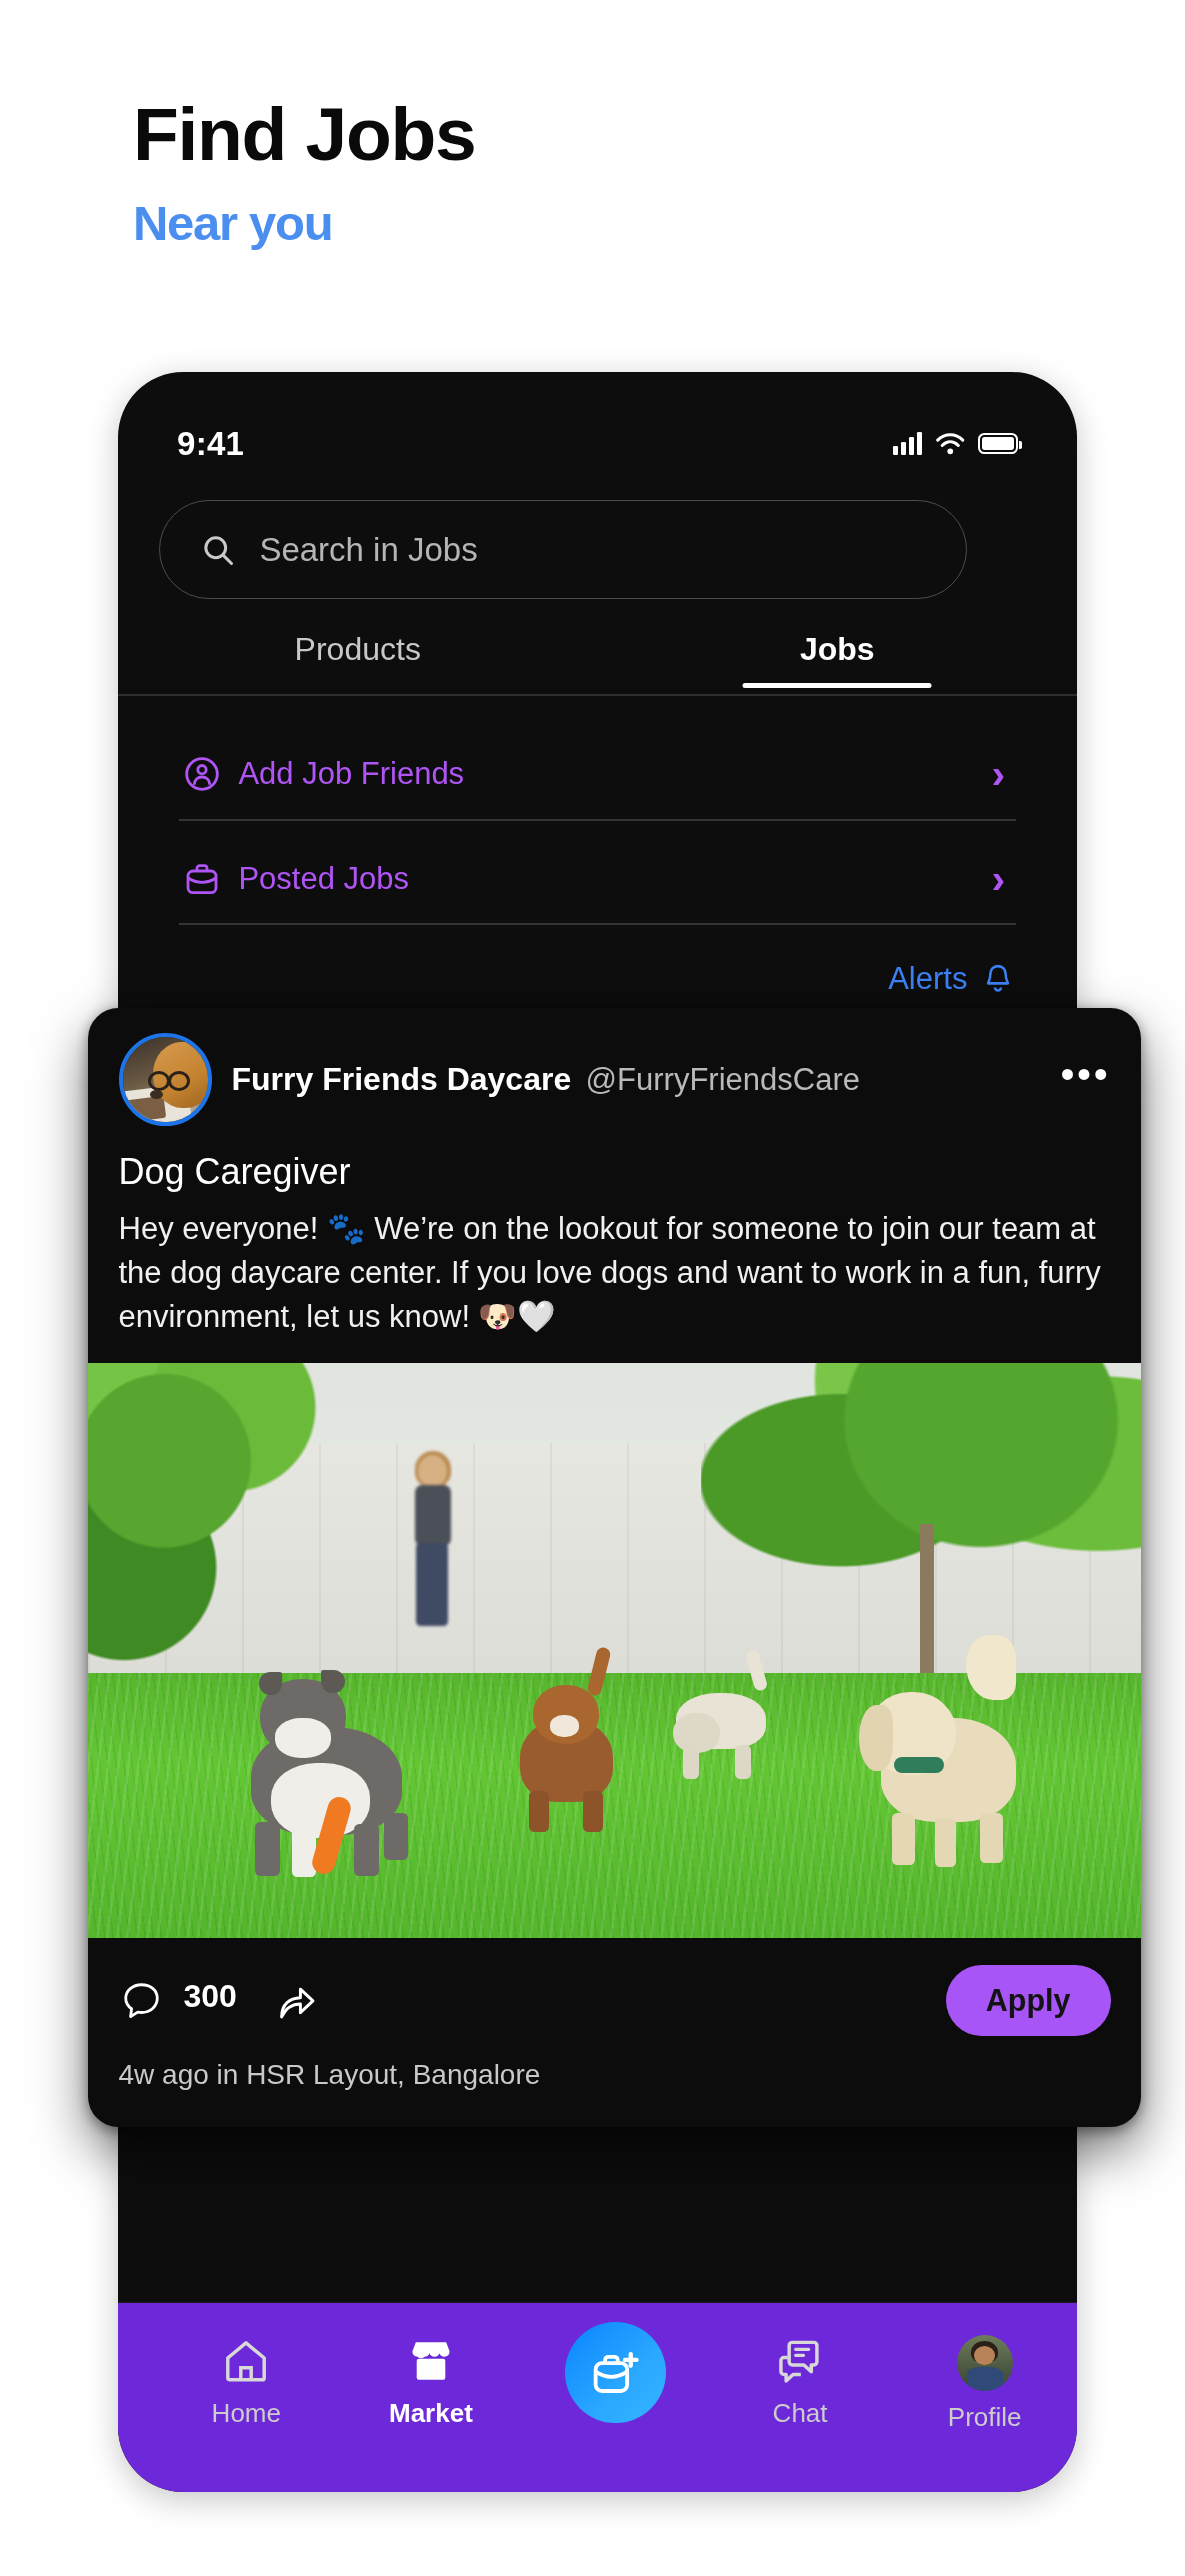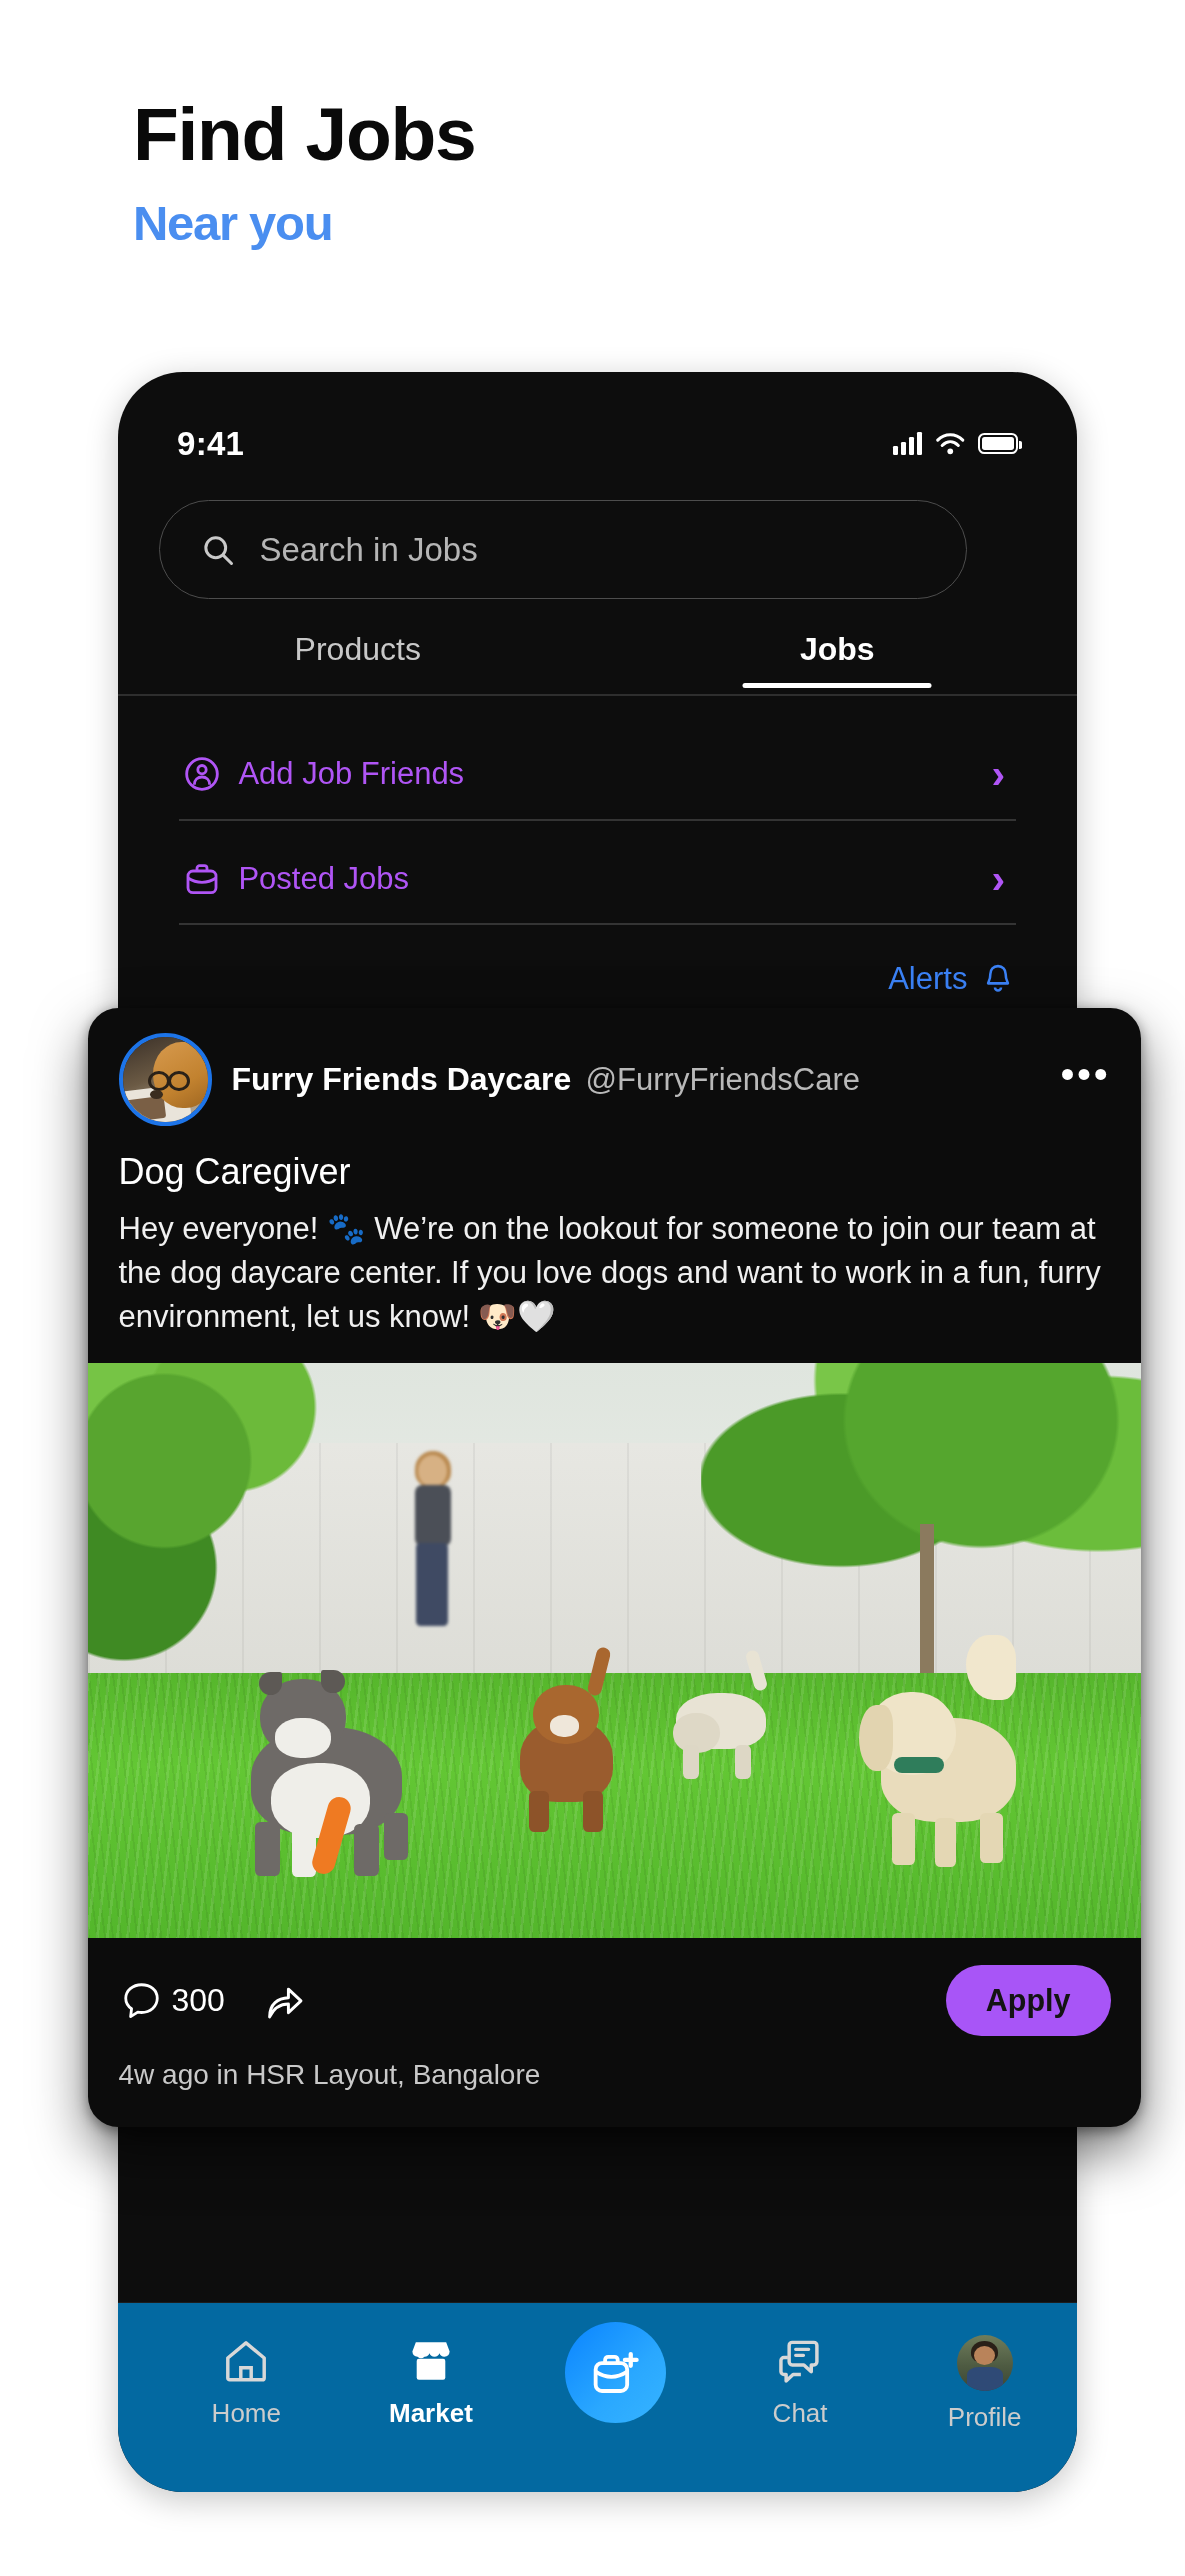--- a/index.html
+++ b/index.html
@@ -99,21 +99,21 @@
 
   .alerts-row {
     position: absolute; right: 61px; top: 925px;
     display: flex; align-items: center; gap: 12.6px;
   }
   .alerts-row .lbl { color: #3b82f6; font-size: 31px; }
 
   
   .bottomnav {
     position: absolute; left: 0; bottom: 0; width: 100%; height: 190px;
-    background: #0369a1; display: flex; align-items: flex-start;
+    background: #6d28d9; display: flex; align-items: flex-start;
     justify-content: space-around; padding-top: 32px;
     border-top: 0.9px solid #1c1c1c;
     padding-left: 36px;
   }
   .navitem {
     width: 162px; display: flex; flex-direction: column;
     align-items: center; gap: 10.8px;
   }
   .navitem .nlbl { font-size: 26px; color: #cccccc; }
   .navitem.active .nlbl { color: #ffffff; font-weight: 700; }
@@ -439,21 +439,21 @@
           <div class="leg" style="left:27px;top:151px;width:23.4px;height:52px;background:#e4d7b4;"></div>
           <div class="leg" style="left:70px;top:156px;width:21.6px;height:49px;background:#e4d7b4;"></div>
           <div class="leg" style="left:115px;top:151px;width:23.4px;height:50px;background:#e4d7b4;"></div>
         </div>
 
         <div class="toy"></div>
       </div>
     </div>
 
     <div class="card-actions">
-      <div style="display:flex;align-items:center;gap:8px;">
+      <div style="display:flex;gap:20px;font-weight:bold;">
         <svg width="45" height="45" viewBox="0 0 24 24">
           <path d="M12 3.6c-4.7 0-8.4 3.2-8.4 7.2 0 2.3 1.2 4.3 3.1 5.6l-.5 4.2 3.8-2.4c.6.1 1.3.2 2 .2 4.7 0 8.4-3.2 8.4-7.6S16.7 3.6 12 3.6z" stroke="#fff" stroke-width="1.5" fill="none" stroke-linejoin="round"></path>
         </svg>
         <span class="count">300</span>
       </div>
       <svg width="47" height="47" viewBox="0 0 24 24">
         <path d="M4.4 20.4c0-6.6 4.2-9.6 9.6-9.8V6.2l6.4 6-6.4 6v-4.4c-4.2 0-7.2 1.6-9.6 6.6z" stroke="#fff" stroke-width="1.5" fill="none" stroke-linejoin="round"></path>
       </svg>
       <button class="apply">Apply</button>
     </div>

